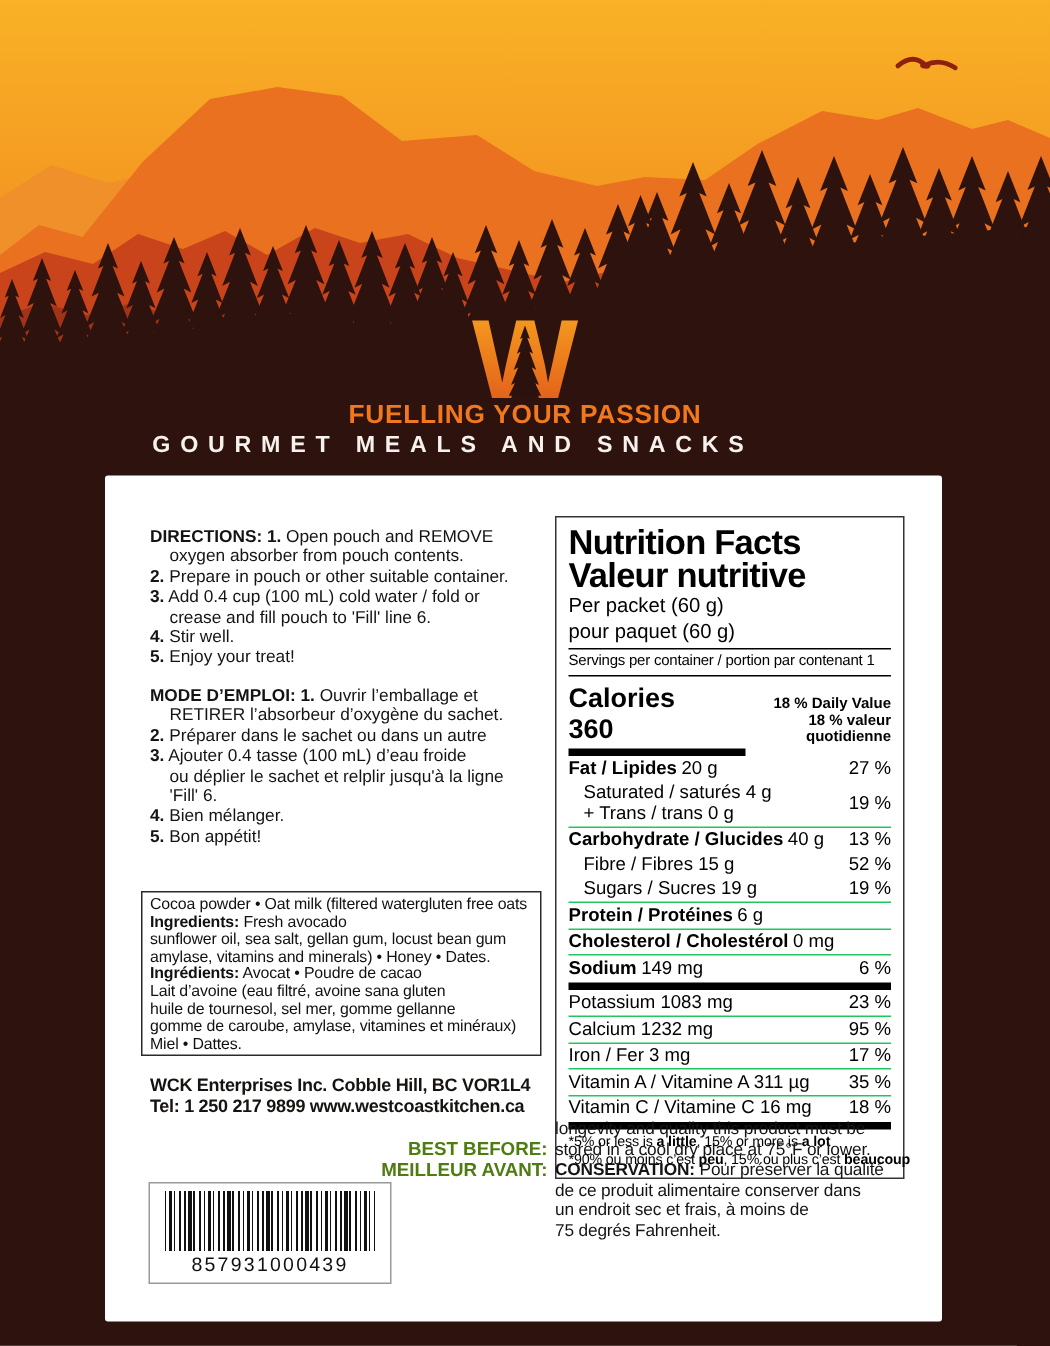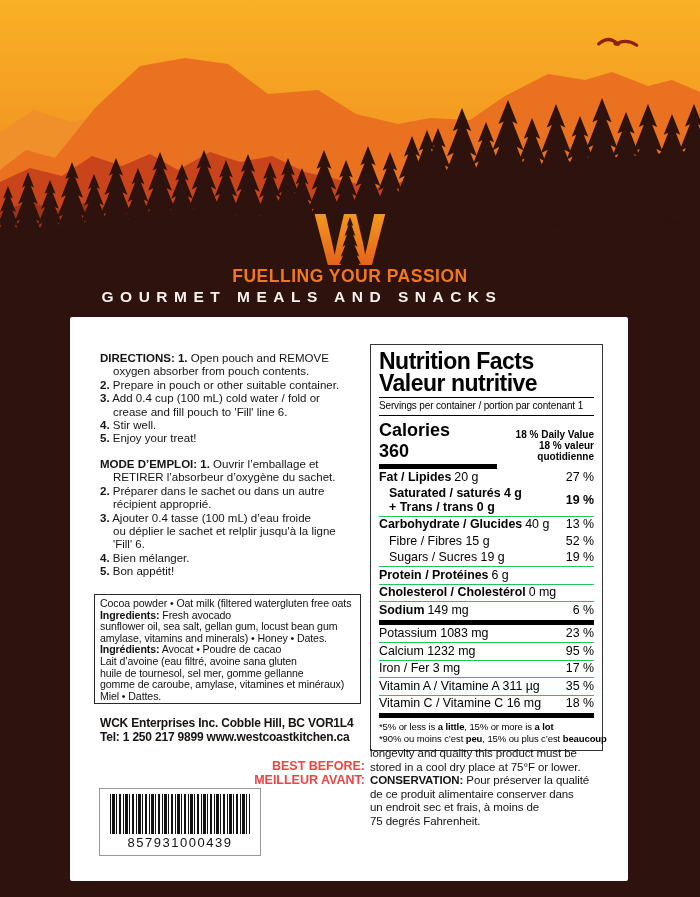--- a/index.html
+++ b/index.html
@@ -21,21 +21,21 @@
 
   .ln{white-space:nowrap;}
   .ind{padding-left:13px;}
   .dir{font-size:11.5px;line-height:13.4px;color:#141414;}
   .dir b{font-weight:700;}
 
   .ingbox{left:24px;top:277px;width:267px;height:110px;border:1.5px solid #2a2a2a;
           padding:3px 5px;box-sizing:border-box;font-size:10.6px;line-height:11.6px;letter-spacing:-.1px;overflow:hidden;}
   .company{left:30px;top:399px;font-weight:700;font-size:12px;line-height:14px;letter-spacing:-.2px;color:#161310;}
   .bestbefore{left:145px;top:443px;width:150px;text-align:right;font-weight:700;
-              font-size:12.5px;line-height:13.8px;color:#ef4444;}
+              font-size:12.5px;line-height:13.8px;color:#4d7c0f;}
 
   .barcode{left:29px;top:471px;width:162px;height:68px;border:1px solid #999;background:#fff;
            box-sizing:border-box;text-align:center;}
   .bars{margin:5px 10px 0;height:40px;
         background:repeating-linear-gradient(90deg,#111 0 1px,#fff 1px 2.5px,#111 2.5px 5px,#fff 5px 6px,#111 6px 7px,#fff 7px 9.5px,#111 9.5px 11px,#fff 11px 13px);}
   .bcnum{font-size:13px;letter-spacing:1.5px;color:#111;margin-top:1px;}
 
   
   .nft{left:300px;top:27px;width:233px;border:1.5px solid #333;background:#fff;
        box-sizing:border-box;padding:5px 8px 6px;color:#000;}
@@ -46,21 +46,21 @@
   .calrow{display:flex;justify-content:space-between;align-items:flex-end;padding:2px 0 1px;gap:44px;}
   .cal{font-size:18px;font-weight:700;}
   .dvnote{font-size:10px;font-weight:700;text-align:right;line-height:11px;}
   .calbar{width:118px;height:5px;background:#000;margin:1px 0 0;}
   .nrow{display:flex;justify-content:space-between;border-top:1px solid #22c55e;
         font-size:12.4px;line-height:13.5px;padding:1.5px 0;}
   .nrow.nb{border-top:none;}
   .nrow .nm b{font-weight:700;}
   .nrow .amt{margin-left:3px;}
   .sub{padding-left:10px;}
-  .satgrp{align-items:center;font-weight:bold;}
+  .satgrp{align-items:center;}
   .dv{text-align:right;white-space:nowrap;}
   .bar5{height:5px;background:#000;margin:1px 0;}
   .fnln{font-size:9.5px;line-height:11.5px;letter-spacing:-.1px;white-space:nowrap;}
   .fnln b{font-weight:700;}
   .fnblock{padding-top:2px;}
 
   .storage{left:300px;top:430px;width:250px;font-size:11.5px;line-height:13.6px;color:#141414;letter-spacing:-.1px;}
   .storage b{font-weight:700;}
 </style>
 </head>
@@ -146,21 +146,20 @@
       <div class="ln"><b>3.</b><span> Add 0.4 cup (100 mL) cold water / fold or</span></div>
       <div class="ln ind"><b></b><span>crease and fill pouch to 'Fill' line 6.</span></div>
       <div class="ln"><b>4.</b><span> Stir well.</span></div>
       <div class="ln"><b>5.</b><span> Enjoy your treat!</span></div>
     </div>
 
     <div class="abs dir" style="left:30px;top:141px;">
       <div class="ln"><b>MODE D’EMPLOI: 1.</b><span> Ouvrir l’emballage et</span></div>
       <div class="ln ind"><b></b><span>RETIRER l’absorbeur d’oxygène du sachet.</span></div>
       <div class="ln"><b>2.</b><span> Préparer dans le sachet ou dans un autre</span></div>
-      <div class="ln ind"><b></b><span>récipient approprié.</span></div>
       <div class="ln"><b>3.</b><span> Ajouter 0.4 tasse (100 mL) d’eau froide</span></div>
       <div class="ln ind"><b></b><span>ou déplier le sachet et relplir jusqu'à la ligne</span></div>
       <div class="ln ind"><b></b><span>'Fill' 6.</span></div>
       <div class="ln"><b>4.</b><span> Bien mélanger.</span></div>
       <div class="ln"><b>5.</b><span> Bon appétit!</span></div>
     </div>
 
     <div class="abs ingbox">
       <div class="ln"><b></b><span>Cocoa powder • Oat milk (filtered watergluten free oats</span></div>
       <div class="ln"><b>Ingredients:</b><span> Fresh avocado</span></div>
@@ -184,20 +183,24 @@
     </div>
 
     <div class="abs barcode">
       <div class="bars"></div>
       <div class="bcnum">857931000439</div>
     </div>
 
     <div class="abs nft">
       <div class="nft-title">Nutrition Facts</div>
       <div class="nft-title">Valeur nutritive</div>
+      <div class="nft-serv">
+        <div>Per packet (60 g)</div>
+        <div>pour paquet (60 g)</div>
+      </div>
       <div class="rule"></div>
       <div class="servline">Servings per container / portion par contenant 1</div>
       <div class="rule"></div>
       <div class="calrow">
         <div class="cal"><span>Calories</span> <span>360</span></div>
         <div class="dvnote">
           <div>18 % Daily Value</div>
           <div>18 % valeur quotidienne</div>
         </div>
       </div>

